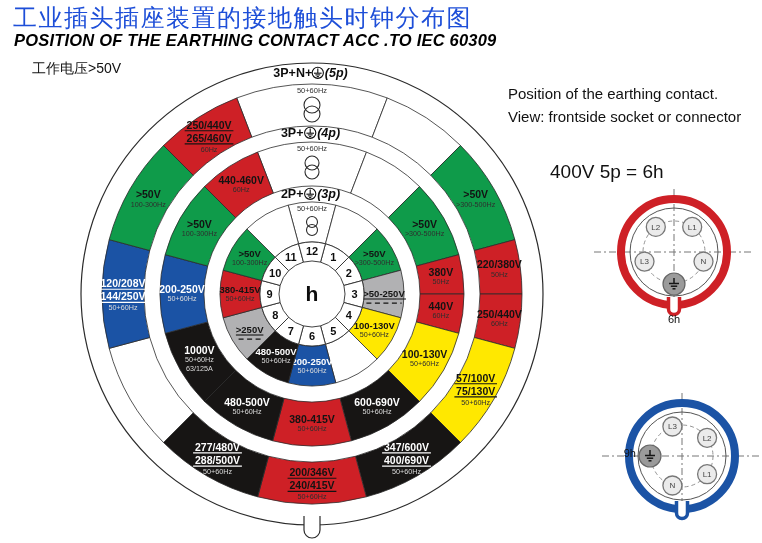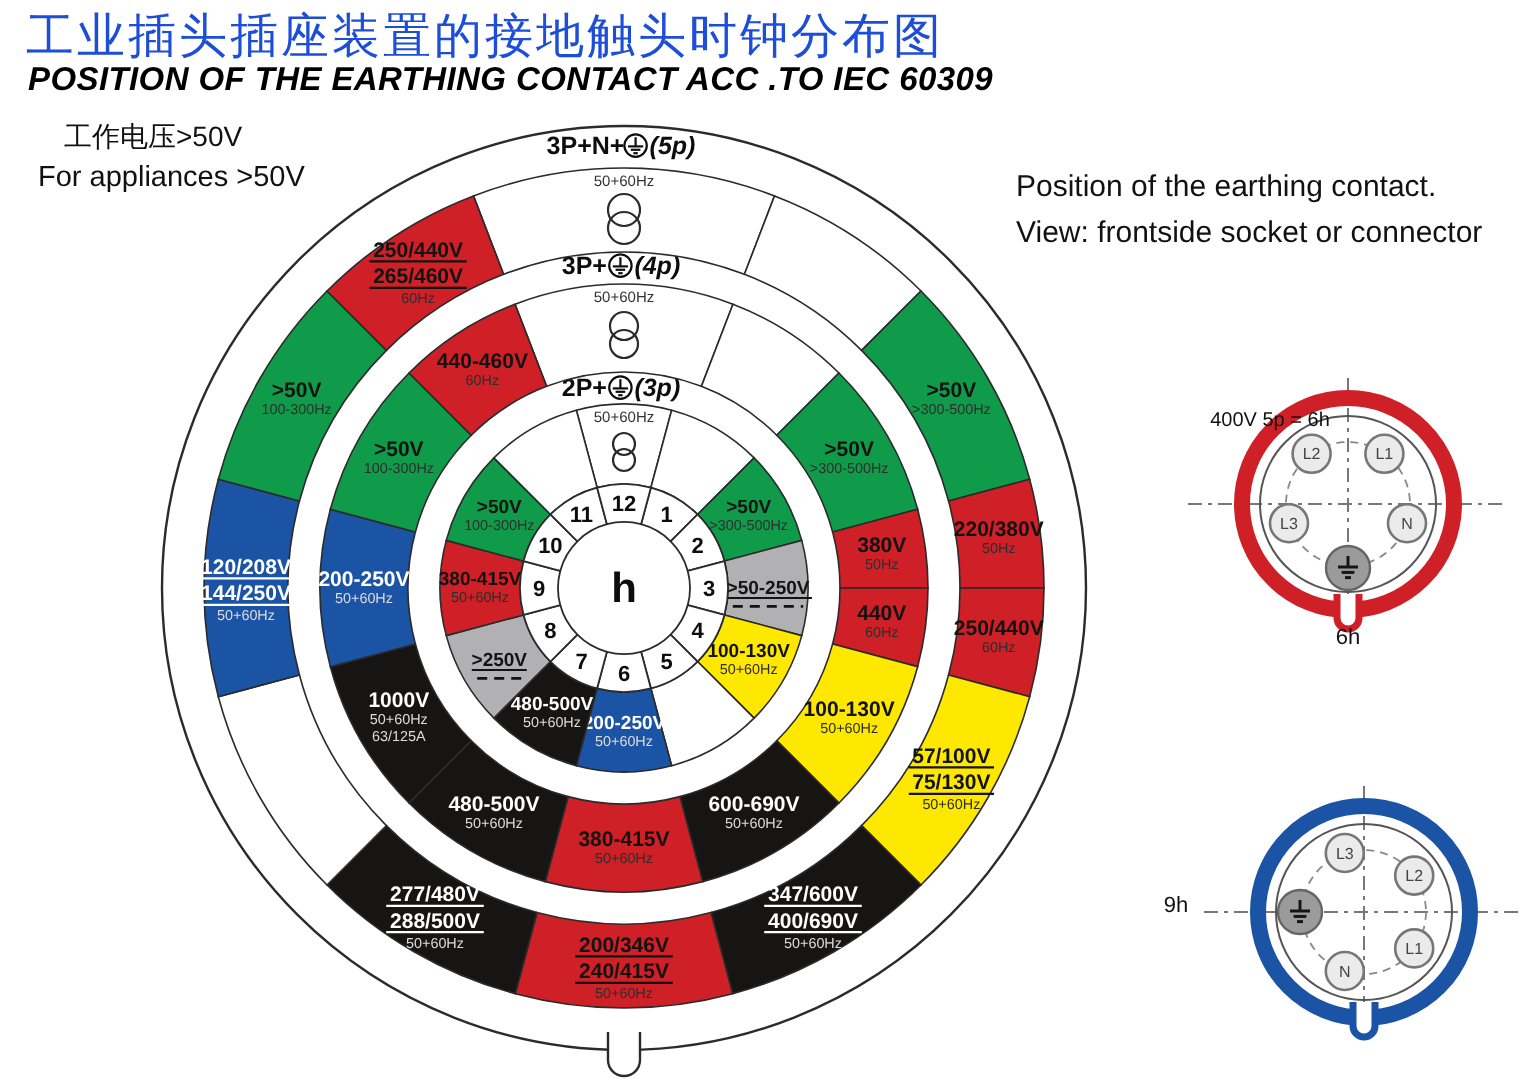--- a/index.html
+++ b/index.html
@@ -5,26 +5,26 @@
   html,body{margin:0;padding:0;background:#fff;}
   body{font-family:"Liberation Sans","DejaVu Sans",sans-serif;}
   #stage{position:relative;width:762px;height:543px;background:#fff;overflow:hidden;}
   .abs{position:absolute;}
   #title-zh{left:13px;top:2px;font-size:24px;font-weight:normal;letter-spacing:1.5px;color:#1d4ed8;}
   #title-en{left:14px;top:31px;font-size:16.5px;font-weight:bold;letter-spacing:0.2px;color:#000;font-style:italic;}
   #note-zh{left:32px;top:60px;font-size:14px;color:#111;}
   #note-en{left:19px;top:81px;font-size:14.5px;color:#111;}
   #side-note-1{left:508px;top:85px;font-size:15px;color:#111;}
   #side-note-2{left:508px;top:108px;font-size:15px;color:#111;}
-  .plug-heading{font-size:10px;color:#111;text-align:center;width:170px;margin-top:44px;}
+  .plug-heading{font-size:19px;color:#111;width:170px;}
   #plug1-heading{left:550px;top:161px;}
   #plug2-heading{left:593px;top:362px;}
   .hour-label{font-size:11px;color:#111;}
   #plug1-hour{left:654px;top:313px;width:40px;text-align:center;}
-  #plug2-hour{left:572px;top:447px;width:32px;text-align:center;}
+  #plug2-hour{left:604px;top:447px;width:32px;text-align:right;}
   svg{position:absolute;left:0;top:0;}
 </style>
 </head>
 <body>
 
 <div id="stage">
   <svg id="diagram" width="762" height="543" viewBox="0 0 762 543">
       <circle cx="312" cy="294" r="231" fill="none" stroke="#2b2b2b" stroke-width="1.2"></circle>
       <path d="M304 516 L304 530 A8 8 0 0 0 320 530 L320 516" fill="#fff" stroke="#2b2b2b" stroke-width="1.2"></path>
       <path d="M288.19 205.13 A92 92 0 0 1 335.81 205.13 L325.46 243.77 A52 52 0 0 0 298.54 243.77 Z" fill="#ffffff" stroke="#2b2b2b" stroke-width="0.8"></path>
@@ -255,19 +255,18 @@
           <line x1="645" y1="455.5" x2="655" y2="455.5"></line>
           <line x1="646.8" y1="458.2" x2="653.2" y2="458.2"></line>
           <line x1="648.5" y1="460.8" x2="651.5" y2="460.8"></line>
         </g>
       </g>
     </svg>
 
   <div class="abs" id="title-zh">工业插头插座装置的接地触头时钟分布图</div>
   <div class="abs" id="title-en">POSITION OF THE EARTHING CONTACT ACC .TO IEC 60309</div>
   <div class="abs" id="note-zh">工作电压&gt;50V</div>
-  <div class="abs" id="note-en">For  appliances &gt;50V</div>
   <div class="abs" id="side-note-1">Position of the earthing contact.</div>
   <div class="abs" id="side-note-2">View: frontside socket or connector</div>
   <div class="abs plug-heading" id="plug1-heading">400V 5p = 6h</div>
   <div class="abs hour-label" id="plug1-hour">6h</div>
   <div class="abs hour-label" id="plug2-hour">9h</div>
 </div>
 
 </body></html>

